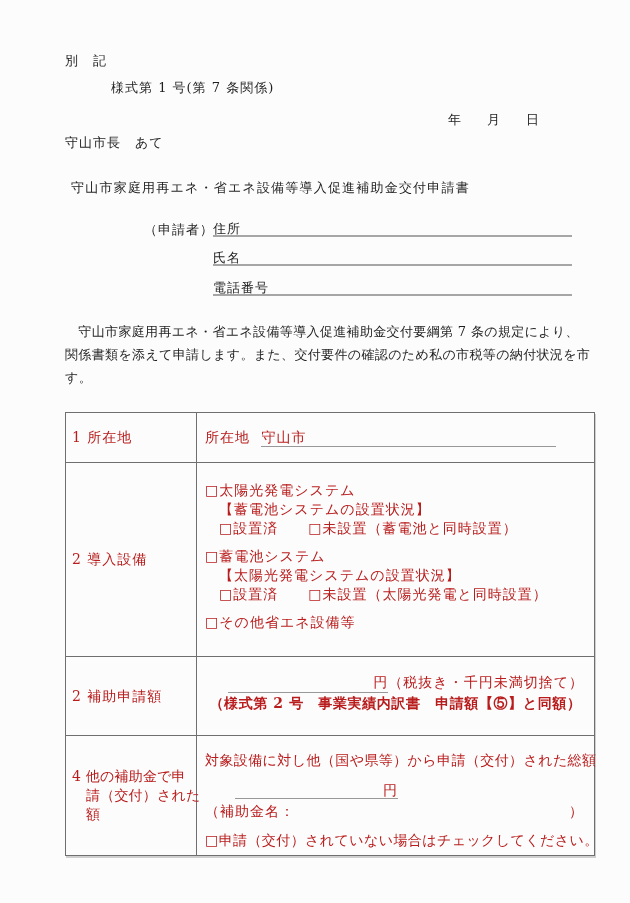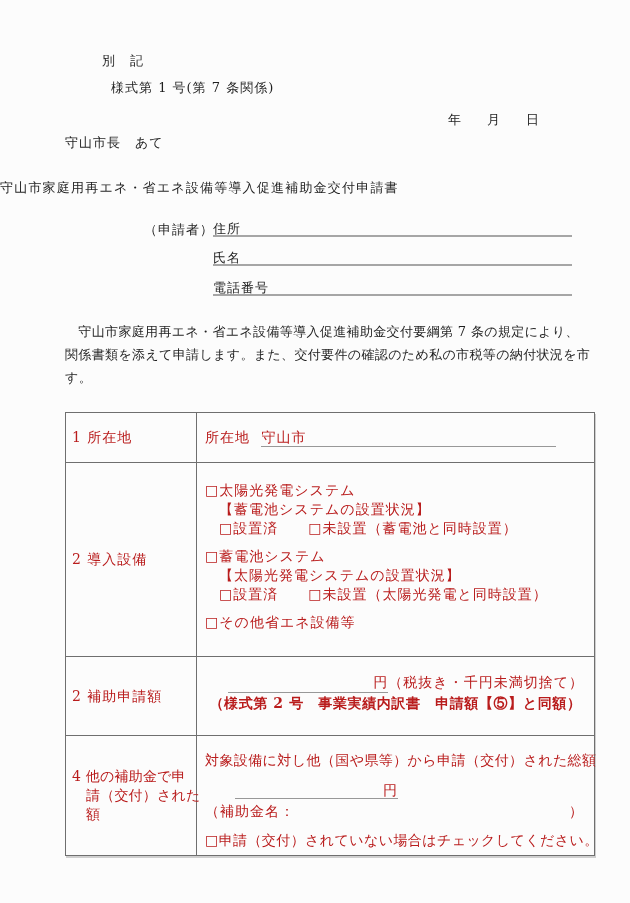--- a/index.html
+++ b/index.html
@@ -2,21 +2,21 @@
 <html><head>
 <meta charset="utf-8">
 <style>
   html,body{margin:0;padding:0;background:#fbfbfb;}
   .page{
     position:relative;width:630px;height:903px;background:#fcfcfc;overflow:hidden;
     font-family:"DejaVu Serif","Liberation Serif",serif;color:#1f1f1f;
     font-size:13px;letter-spacing:1px;line-height:1.35;
   }
   .abs{position:absolute;white-space:nowrap;}
-  .center{left:0;width:541px;text-align:left;}
+  .center{left:0;width:541px;text-align:center;}
   .u-thin{display:inline-block;border-bottom:1.5px solid #989898;vertical-align:baseline;}
   .field{position:absolute;left:213px;width:359px;height:15px;border-bottom:2px solid #a6a6a6;white-space:nowrap;}
   .para-line{white-space:nowrap;letter-spacing:0.35px;}
   .form-table{
     position:absolute;left:65px;top:412px;width:499px;
     border-collapse:collapse;table-layout:fixed;
     font-size:14px;letter-spacing:1px;color:#b91c1c;
     box-shadow:1px 2px 0 #cfcfcf;
   }
   .form-table td{border:1px solid #6f6f6f;vertical-align:middle;padding:0;}
@@ -42,21 +42,21 @@
   .row4-u{display:inline-block;width:163px;border-bottom:1.5px solid #989898;text-align:right;}
   .row4-l3{margin-top:3px;display:flex;justify-content:space-between;white-space:nowrap;line-height:18px;padding-right:2px;}
   .row4-l4{margin-top:11px;white-space:nowrap;letter-spacing:0.4px;line-height:18px;}
   .chk{display:inline;}
 </style>
 </head>
 <body>
 
 <div class="page">
 
-  <div class="abs" style="left:65px;top:52px;margin-left:37px;">別　記</div>
+  <div class="abs" style="left:65px;top:52px;">別　記</div>
 
   <div class="abs" style="left:79px;top:79px;margin-left:32px;">様式第 1 号(第 7 条関係)</div>
 
   <div class="abs" style="left:448px;top:111px;letter-spacing:0;">
     <span>年</span><span>　　</span><span>月</span><span>　　</span><span>日</span>
   </div>
 
   <div class="abs" style="left:65px;top:134px;">守山市長　あて</div>
 
   <div class="abs center" style="top:179px;letter-spacing:1.2px;">守山市家庭用再エネ・省エネ設備等導入促進補助金交付申請書</div>

